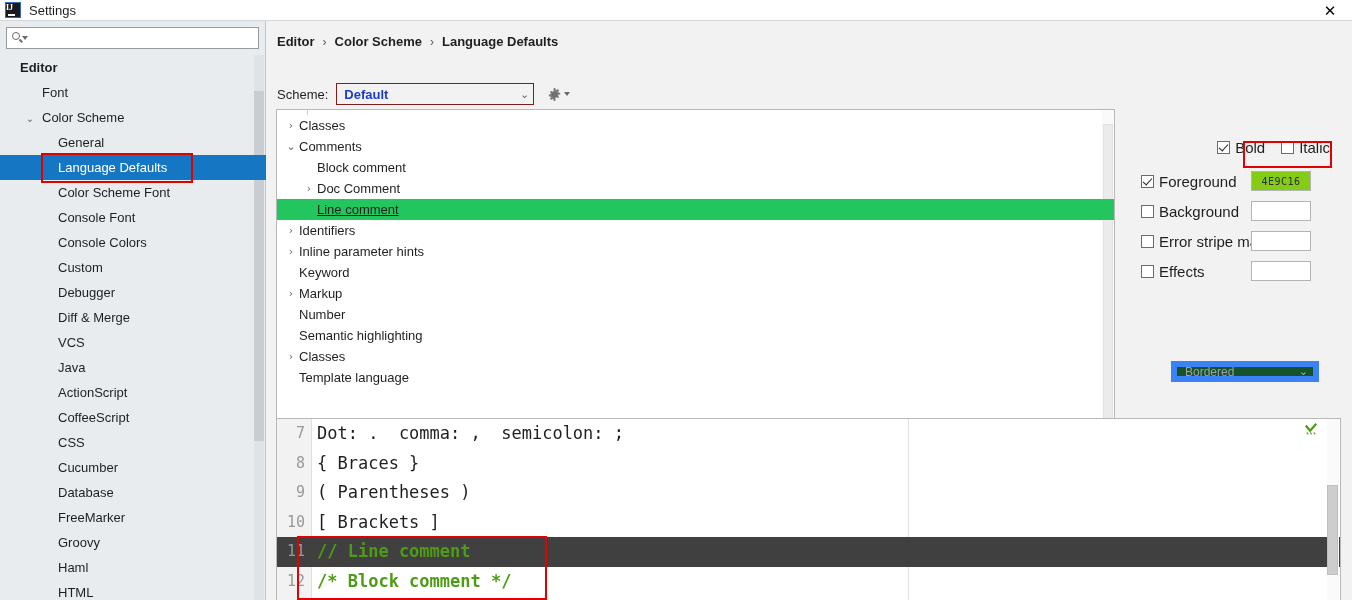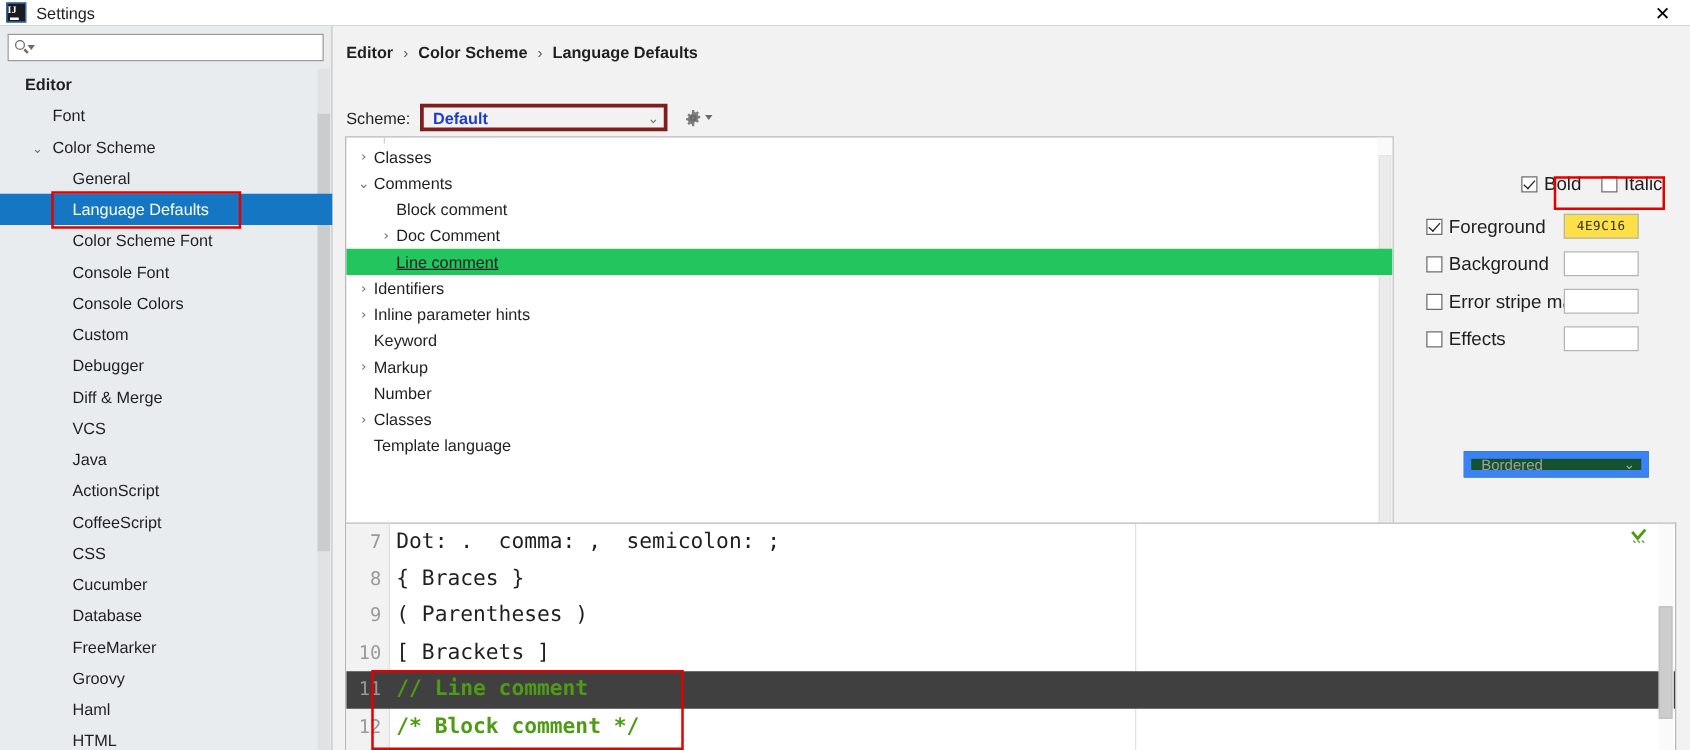--- a/index.html
+++ b/index.html
@@ -96,21 +96,21 @@
   
   .content { position: absolute; left: 267px; top: 21px; width: 1085px; height: 579px; background: #f2f2f2; }
   .breadcrumb {
     position: absolute; left: 10px; top: 13px; font-size: 13px; font-weight: bold; color: #1f1f1f;
     display: flex; align-items: center; gap: 8px;
   }
   .breadcrumb .sep { color: #5a5a5a; font-weight: normal; font-size: 12px; }
   .scheme-row { position: absolute; left: 10px; top: 62px; display: flex; align-items: center; }
   .scheme-label { font-size: 13px; color: #1f1f1f; margin-right: 8px; }
   .scheme-select {
-    width: 198px; height: 22px; background: #f2f2f2; border: 3px solid #7f1d1d;
+    width: 198px; height: 22px; background: #f2f2f2; border: 1px solid #7f1d1d;
     display: flex; align-items: center; justify-content: space-between; padding: 0 4px 0 7px;
     cursor: pointer;
   }
   .scheme-select .val { color: #1e3cc8; font-weight: bold; font-size: 13px; }
   .chev { color: #6a6a6a; font-size: 11px; }
   .gear-btn { margin-left: 13px; display: flex; align-items: center; cursor: pointer; }
   .gear-icon { width: 15px; height: 15px; }
   .gear-caret {
     margin-left: 2px; border-left: 3px solid transparent; border-right: 3px solid transparent;
     border-top: 4px solid #6a6a6a;
@@ -336,20 +336,24 @@
           </div>
           <div class="tree-row ind0">
             <span class="tw">›</span>
             <span class="tree-label">Markup</span>
           </div>
           <div class="tree-row ind0">
             <span class="tw"></span>
             <span class="tree-label">Number</span>
           </div>
           <div class="tree-row ind0">
+            <span class="tw"></span>
+            <span class="tree-label">Semantic highlighting</span>
+          </div>
+          <div class="tree-row ind0">
             <span class="tw">›</span>
             <span class="tree-label">Classes</span>
           </div>
           <div class="tree-row ind0">
             <span class="tw"></span>
             <span class="tree-label">Template language</span>
           </div>
         </div>
     </div>
 
@@ -364,21 +368,21 @@
           <span>Italic</span>
         </label>
       </div>
 
       <div class="attr-row" style="margin-top:14px;">
         <label class="cbx-label">
           <span class="cbx checked"></span>
           <span>Foreground</span>
         </label>
         <span class="swatch-holder">
-          <span class="swatch" id="fg-swatch" style="background: #fde047; color: rgb(46, 46, 46);">4E9C16</span>
+          <span class="swatch" id="fg-swatch" style="background: #84cc16; color: rgb(46, 46, 46);">4E9C16</span>
         </span>
       </div>
 
       <div class="attr-row">
         <label class="cbx-label">
           <span class="cbx"></span>
           <span>Background</span>
         </label>
         <span class="swatch-holder">
           <span class="swatch"></span>

